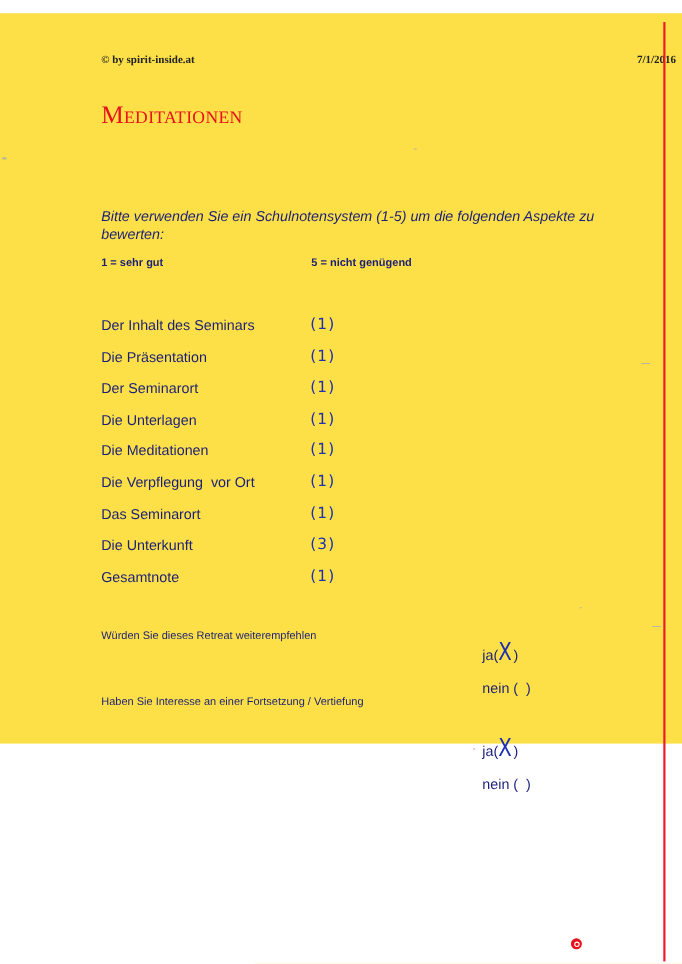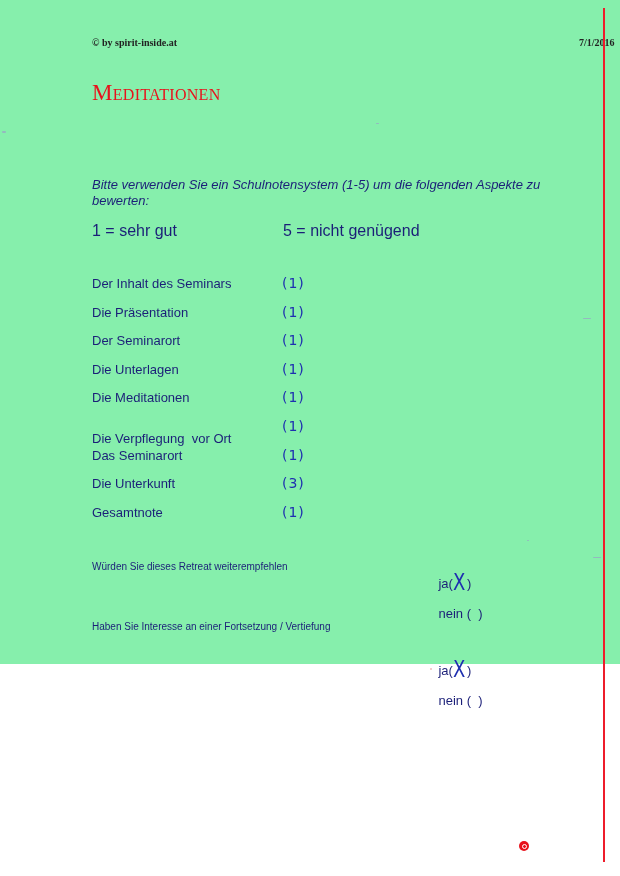--- a/index.html
+++ b/index.html
@@ -10,23 +10,23 @@
     body {
       width: 620px;
       height: 876px;
       position: relative;
       overflow: hidden;
       font-family: "Liberation Sans", sans-serif;
       color: #1b1f78;
     }
     .page {
       position: absolute;
-      left: 0; top: 0;
+      left: 0; top: 12px;
       width: 620px; height: 664px;
-      background: #86efac;
+      background: #fde047;
     }
     .copyright {
       position: absolute;
       left: 92px; top: 37px;
       font-family: "Liberation Serif", serif;
       font-size: 10px;
       font-weight: bold;
       color: #222;
     }
     .date {
@@ -51,21 +51,22 @@
       position: absolute;
       left: 92px; top: 177px;
       width: 460px;
       font-size: 13px;
       line-height: 16px;
       font-style: italic;
     }
     .scale {
       position: absolute;
       top: 222px;
-      font-size: 16px;
+      font-size: 10px;
+      font-weight: bold;
     }
     .scale.left { left: 92px; }
     .scale.right { left: 283px; }
 
     .ratings {
       position: absolute;
       left: 92px; top: 276px;
       width: 260px;
     }
     .rating-row {
@@ -188,21 +189,21 @@
     </div>
     <div class="rating-row">
       <span class="rating-label">Die Unterlagen</span>
       <span class="rating-value">(1)</span>
     </div>
     <div class="rating-row">
       <span class="rating-label">Die Meditationen</span>
       <span class="rating-value">(1)</span>
     </div>
     <div class="rating-row">
-      <span class="rating-label" style="white-space:pre;margin-top:12px;">Die Verpflegung  vor Ort</span>
+      <span class="rating-label" style="white-space:pre;">Die Verpflegung  vor Ort</span>
       <span class="rating-value">(1)</span>
     </div>
     <div class="rating-row">
       <span class="rating-label">Das Seminarort</span>
       <span class="rating-value">(1)</span>
     </div>
     <div class="rating-row">
       <span class="rating-label">Die Unterkunft</span>
       <span class="rating-value">(3)</span>
     </div>

